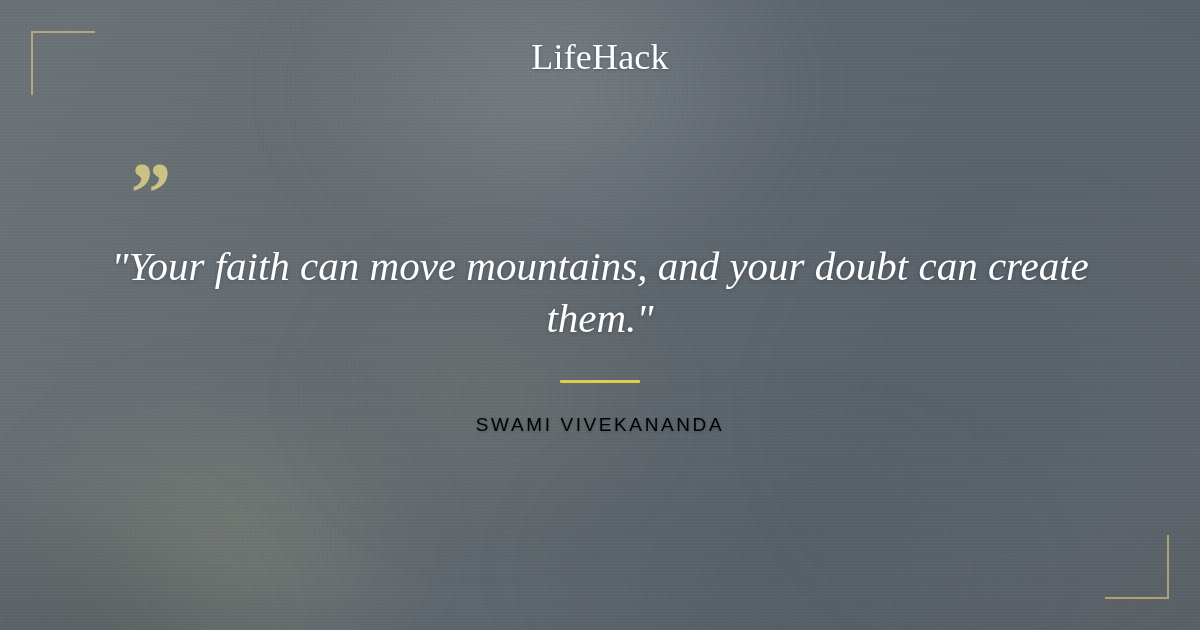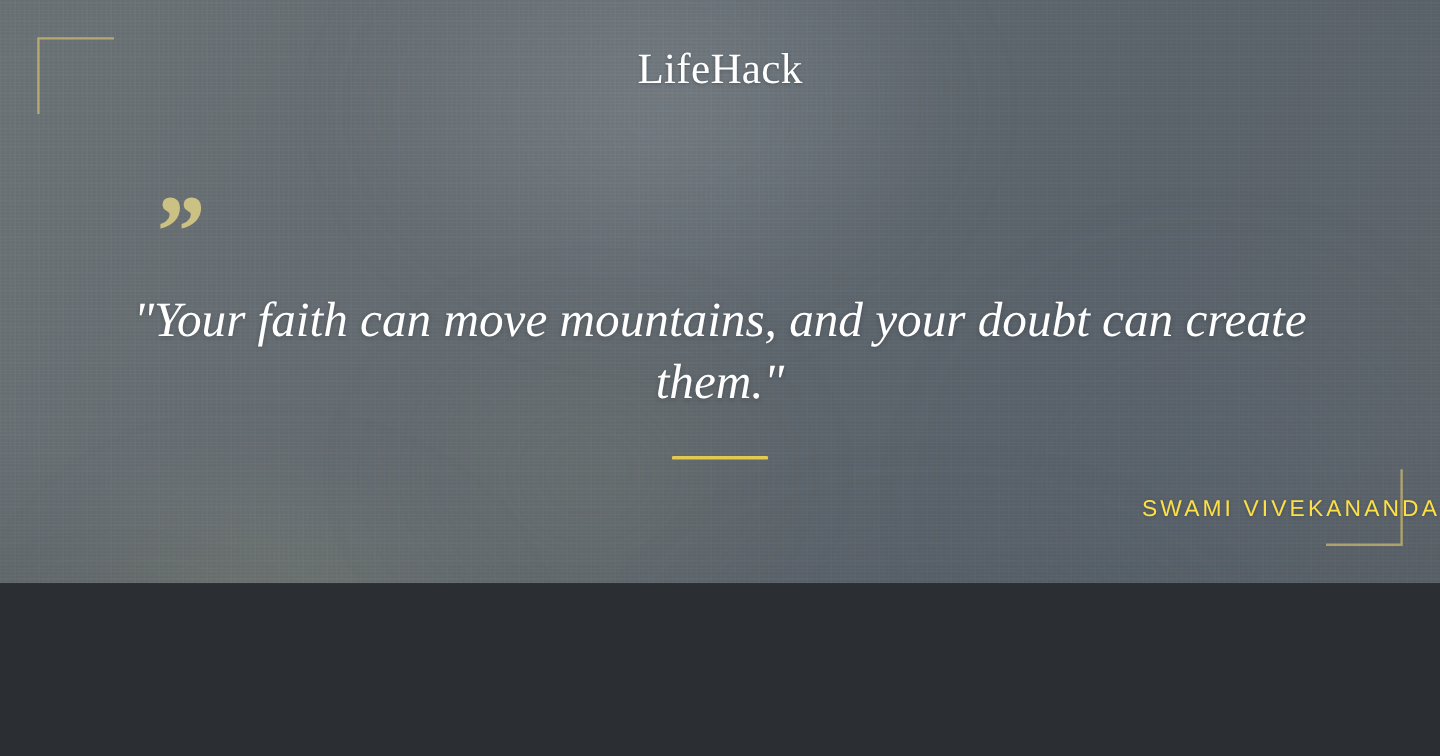--- a/index.html
+++ b/index.html
@@ -5,21 +5,21 @@
 <style>
   html, body {
     margin: 0;
     padding: 0;
     background: #2b2f33;
   }
 
   .card {
     position: relative;
     width: 1200px;
-    height: 486px;
+    height: 630px;
     overflow: hidden;
     background: #5f666c;
     font-family: "Liberation Sans", sans-serif;
     -webkit-font-smoothing: antialiased;
   }
 
   
   .bg-base {
     position: absolute;
     inset: 0;
@@ -181,26 +181,26 @@
     height: 3px;
     background: #e2c950;
     border-radius: 1px;
   }
 
   .author {
     position: absolute;
     left: 0;
     top: 414px;
     width: 100%;
-    text-align: right;
+    text-align: center;
     font-family: "Liberation Sans", sans-serif;
     font-size: 19px;
     font-weight: 400;
     letter-spacing: 2.6px;
-    color: #fde047;
+    color: #000000;
     text-shadow: 0 1px 3px rgba(22,26,30,0.26);
   }
 </style>
 </head>
 <body>
 
 <div class="card">
 
   <div class="bg-base"></div>
   <div class="bg-blob blob-warm-left"></div>

